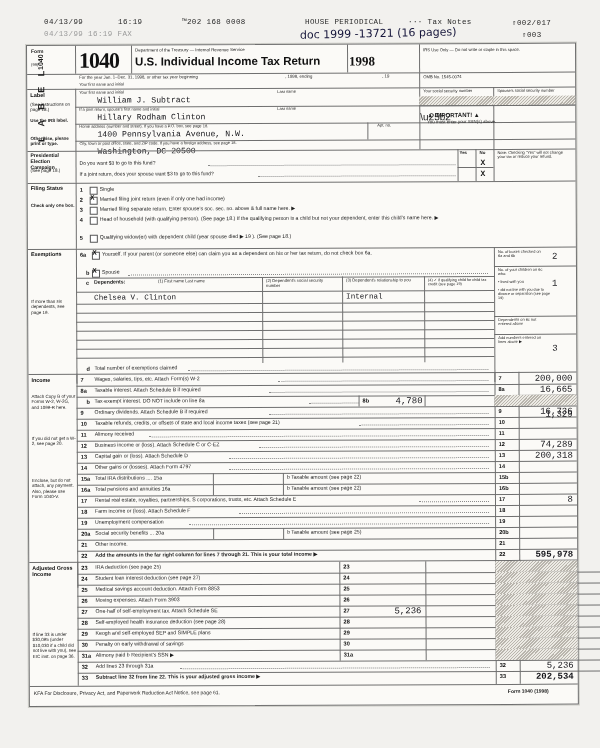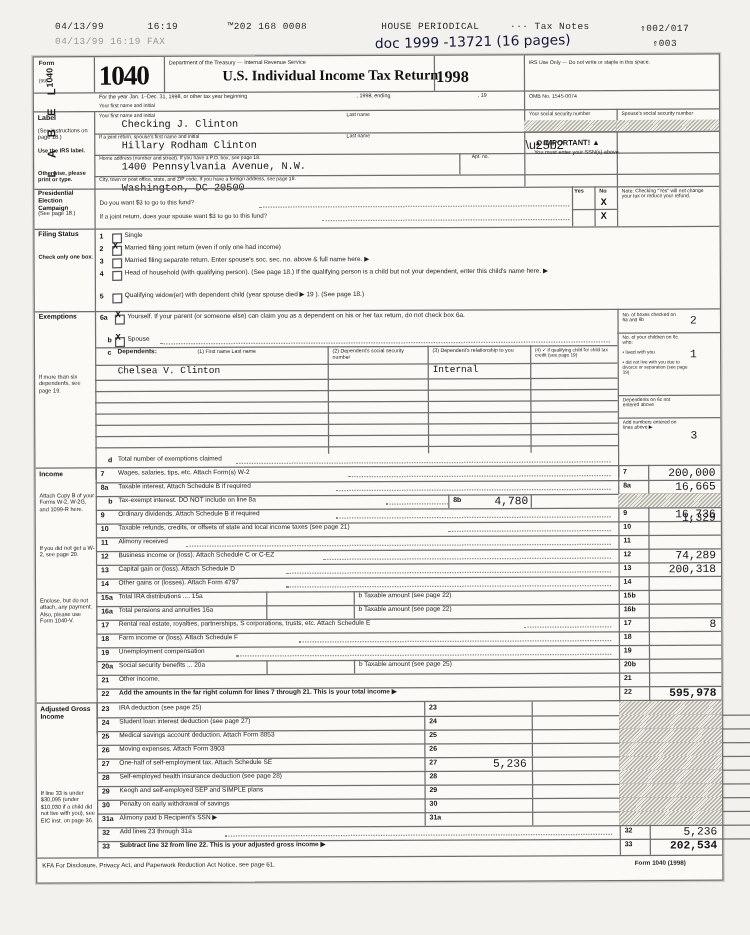--- a/index.html
+++ b/index.html
@@ -17,21 +17,21 @@
   .sidesm{position:absolute;font-size:4.5px;line-height:1.2;width:44px;left:3px;color:#222;}
   .type{position:absolute;font-family:"Liberation Mono",monospace;font-size:8.2px;color:#15151a;white-space:nowrap;}
   .num{position:absolute;font-family:"Liberation Mono",monospace;font-size:8px;color:#15151a;white-space:nowrap;text-align:right;}
   .xmark{position:absolute;font-family:"Liberation Mono",monospace;font-size:8px;font-weight:bold;color:#111;}
   .box{position:absolute;border:1px solid #555;background:#fff;}
   .shade{position:absolute;background:repeating-linear-gradient(135deg,#b9b5ad 0 1px,#eceae4 1px 2.2px);}
   .dots{position:absolute;border-bottom:1px dotted #8a8a8a;height:0;}
   .rule{position:absolute;background:#6f6f6f;height:1px;}
   .vrule{position:absolute;background:#6f6f6f;width:1px;}
   .title1040{position:absolute;font-family:"Liberation Serif",serif;font-weight:bold;font-size:22px;letter-spacing:-1px;color:#111;}
-  .bigtitle{position:absolute;font-family:Liberation Serif, serif;font-weight:bold;font-size:11.5px;color:#111;margin-left:43px;}
+  .bigtitle{position:absolute;font-family:Liberation Sans, sans-serif;font-weight:bold;font-size:11.5px;color:#111;}
   .yr{position:absolute;font-family:"Liberation Serif",serif;font-weight:bold;font-size:13px;color:#111;}
   .footer{position:absolute;font-size:5px;color:#222;}
   .lineno{position:absolute;font-family:"Liberation Sans",sans-serif;font-size:5.6px;font-weight:bold;color:#111;}
   .tiltwrap{transform:rotate(-0.25deg);transform-origin:top left;}
 </style>
 </head>
 <body>
 
 <div id="page">
 
@@ -74,21 +74,21 @@
     <div class="vrule" style="left:392px;top:43px;height:62px;"></div>
     <div class="vrule" style="left:466px;top:43px;height:62px;"></div>
     <div class="side" style="top:46px;">Label</div>
     <div class="sidesm" style="top:56px;">(See instructions on page 18.)</div>
     <div class="sidesm" style="top:72px;font-weight:bold;">Use the IRS label.</div>
     <div class="sidesm" style="top:90px;font-weight:bold;">Otherwise, please print or type.</div>
     <div class="lbl" style="left:6px;top:52px;font-size:9px;font-weight:bold;letter-spacing:4px;transform:rotate(-90deg);transform-origin:left top;left:9px;top:96px;">L A B E L</div>
 
     <div class="lbl" style="left:52px;top:45px;font-size:4px;">Your first name and initial</div>
     <div class="lbl" style="left:250px;top:45px;font-size:4px;">Last name</div>
-    <div class="type" style="left:70px;top:50px;">Checking J. Clinton</div>
+    <div class="type" style="left:70px;top:50px;">William J. Subtract</div>
     <div class="rule" style="left:48px;top:61px;width:500px;"></div>
     <div class="lbl" style="left:52px;top:62px;font-size:4px;">If a joint return, spouse's first name and initial</div>
     <div class="lbl" style="left:250px;top:62px;font-size:4px;">Last name</div>
     <div class="type" style="left:70px;top:67px;">Hillary Rodham Clinton</div>
     <div class="rule" style="left:48px;top:78px;width:500px;"></div>
     <div class="lbl" style="left:52px;top:79px;font-size:4px;">Home address (number and street). If you have a P.O. box, see page 18.</div>
     <div class="lbl" style="left:350px;top:79px;font-size:4px;">Apt. no.</div>
     <div class="type" style="left:70px;top:84px;">1400 Pennsylvania Avenue, N.W.</div>
     <div class="rule" style="left:48px;top:95px;width:500px;"></div>
     <div class="vrule" style="left:340px;top:78px;height:17px;"></div>

